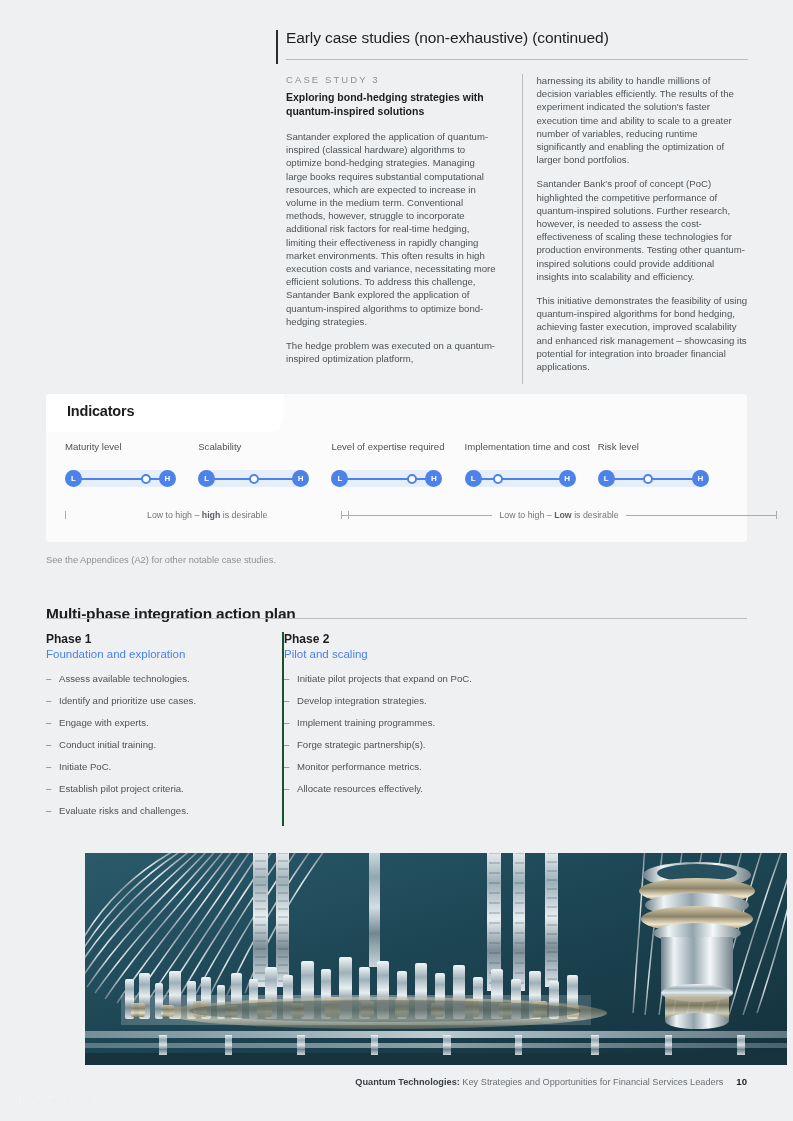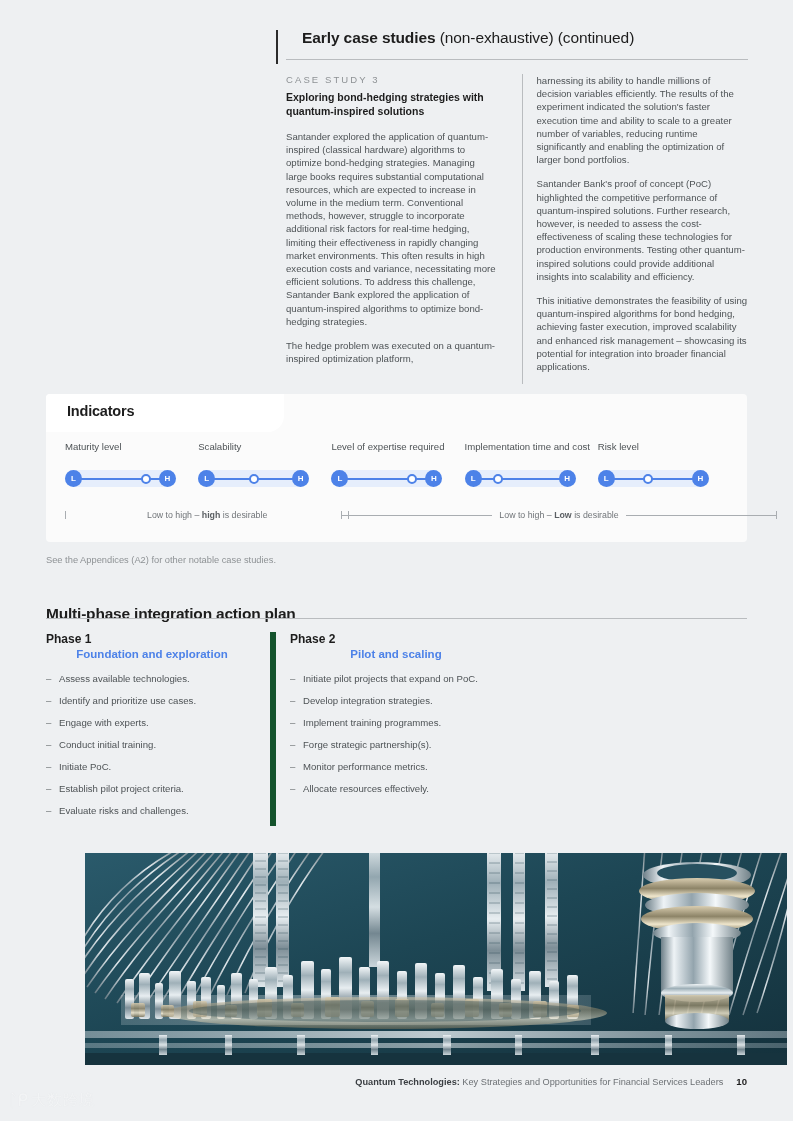--- a/index.html
+++ b/index.html
@@ -40,22 +40,21 @@
   .case-title {
     margin: 0;
     padding-left: 10px;
     font-size: 15.5px;
     line-height: 20px;
     color: #1d1d1d;
     font-weight: 400;
     letter-spacing: -0.1px;
   }
   .case-title b {
-    font-weight: 700;
-    margin-left: 16px;
+    font-weight: 400;
   }
   .case-rule {
     margin-left: 10px;
     margin-top: 11px;
     height: 1px;
     background: #b9bcbf;
   }
   .case-cols {
     display: flex;
     margin-top: 14px;
@@ -258,39 +257,37 @@
     left: 46px;
     top: 632px;
     width: 701px;
     display: flex;
   }
   .phase {
     width: 212px;
     position: relative;
   }
   .phase.p2, .phase.p3 {
-    padding-left: 14px;
-    margin-left: 12px;
-    border-left: 6px solid #14532d;
+    margin-left: 24px;
+    border-left: 2px solid #14532d;
   }
   .phase.p2 { min-height: 178px; }
   .phase.p3 { min-height: 178px; }
   .phase-num {
     font-size: 12px;
     font-weight: 700;
     color: #1d1d1d;
     line-height: 15px;
   }
   .phase-name {
     font-size: 11.5px;
-    font-weight: 700;
+    font-weight: 400;
     color: #4d82e8;
     line-height: 15px;
     margin-bottom: 10px;
-    text-align: center;
   }
   .phase-list {
     list-style: none;
     margin: 0;
     padding: 0;
   }
   .phase-list li {
     position: relative;
     padding-left: 13px;
     font-size: 9.6px;

